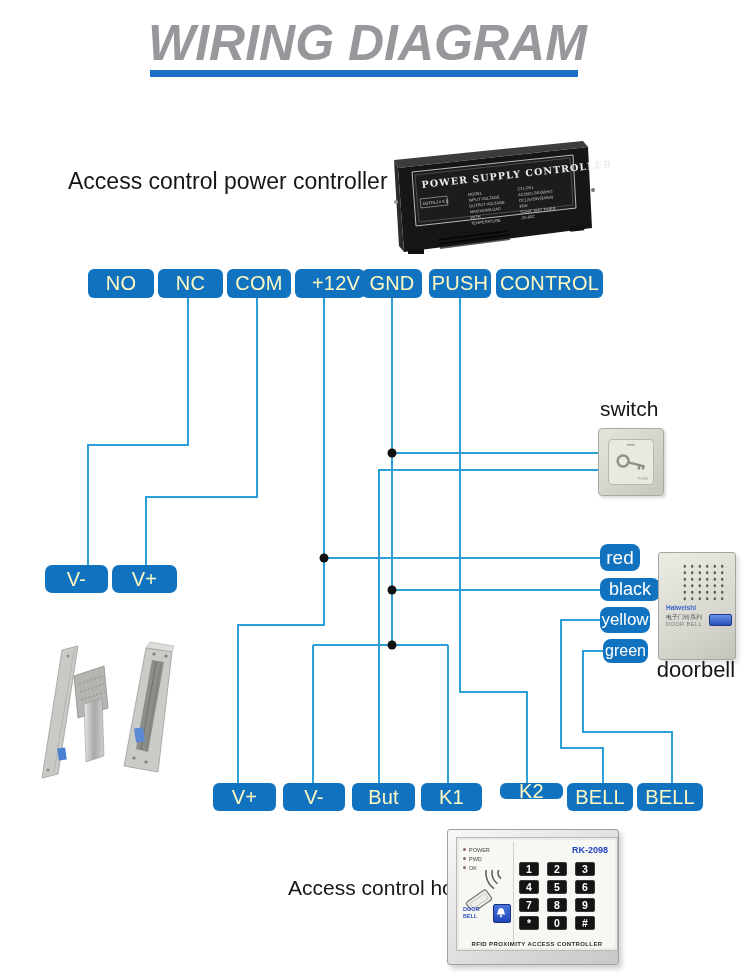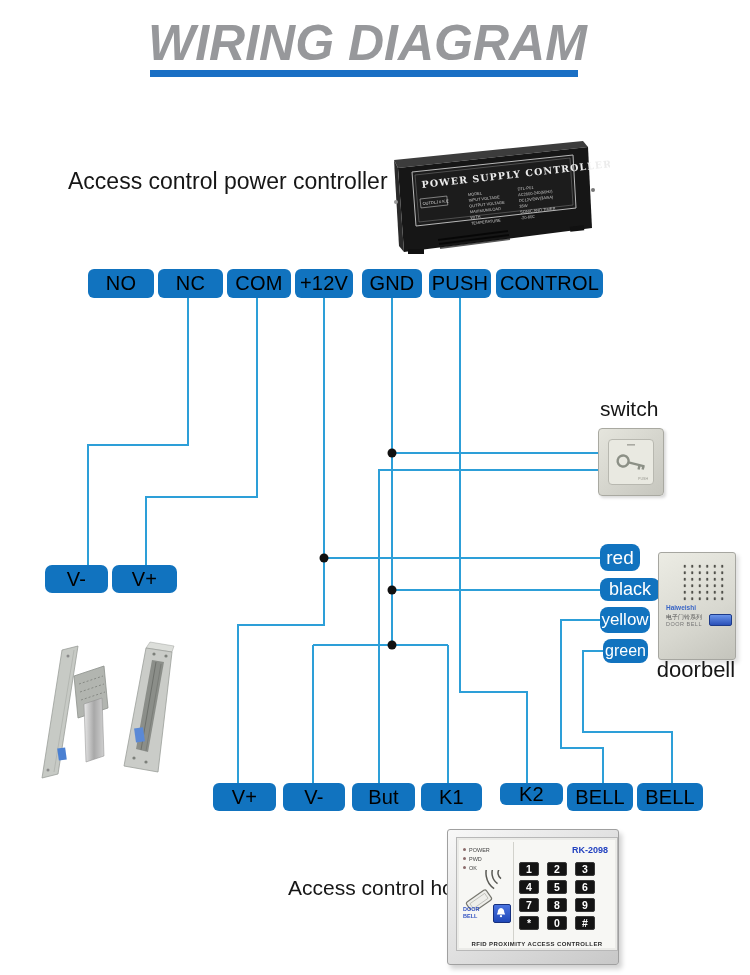--- a/index.html
+++ b/index.html
@@ -1,19 +1,19 @@
 <!DOCTYPE html>
 <html><head>
 <meta charset="utf-8">
 <style>
   html,body{margin:0;padding:0;background:#ffffff;}
   #canvas{position:relative;width:750px;height:975px;background:#ffffff;overflow:hidden;
           font-family:"Liberation Sans",sans-serif;}
   .abs{position:absolute;}
-  .term{position:absolute;background:#1173bf;color:#000000;border-radius:6px;
+  .term{position:absolute;background:#1173bf;color:#fef9c3;border-radius:6px;
         display:flex;align-items:center;justify-content:center;
         font-size:20px;font-weight:500;letter-spacing:.2px;}
   .term-sm{position:absolute;background:#1173bf;color:#fff;border-radius:8px;
         display:flex;align-items:center;justify-content:center;font-weight:500;}
   .cap{position:absolute;color:#161616;}
   .wires{position:absolute;left:0;top:0;pointer-events:none;}
   
   .switch-box{position:absolute;left:598px;top:428px;width:64px;height:66px;border-radius:4px;
       background:linear-gradient(135deg,#e5e5dd,#c6c6be);border:1px solid #a9a9a1;
       box-shadow:2px 2px 3px rgba(0,0,0,.15);}
@@ -103,21 +103,21 @@
     </g>
     <circle cx="16" cy="72" r="2" fill="#999999"></circle>
     <circle cx="213" cy="60" r="2" fill="#777777"></circle>
     <rect x="28" y="119" width="16" height="5" fill="#111111"></rect>
     <rect x="190" y="96" width="14" height="5" fill="#111111" transform="rotate(-6 197 98)"></rect>
   </svg>
 
   <div class="term" style="left:88px;top:269px;width:66px;height:29px;">NO</div>
   <div class="term" style="left:158px;top:269px;width:65px;height:29px;">NC</div>
   <div class="term" style="left:227px;top:269px;width:64px;height:29px;">COM</div>
-  <div class="term" style="left:295px;top:269px;width:58px;height:29px;">+12V</div>
+  <div class="term" style="left:295px;top:269px;width:58px;height:29px;padding-left:12px;">+12V</div>
   <div class="term" style="left:362px;top:269px;width:60px;height:29px;">GND</div>
   <div class="term" style="left:429px;top:269px;width:62px;height:29px;">PUSH</div>
   <div class="term" style="left:496px;top:269px;width:107px;height:29px;">CONTROL</div>
 
   <svg class="wires" width="750" height="975" viewBox="0 0 750 975">
     <g fill="none" stroke="#2d9fd8" stroke-width="2">
       <polyline points="188,298 188,445 88,445 88,566"></polyline>
       <polyline points="257,298 257,497 146,497 146,566"></polyline>
       <polyline points="324,298 324,625 238,625 238,784"></polyline>
       <polyline points="324,558 600,558"></polyline>
@@ -199,21 +199,21 @@
       <div class="b3">DOOR BELL</div>
     </div>
     <div class="bell-btn"></div>
   </div>
   <div class="cap" style="left:652px;top:657px;width:88px;text-align:center;font-size:22px;">doorbell</div>
 
   <div class="term" style="left:213px;top:783px;width:63px;height:28px;">V+</div>
   <div class="term" style="left:283px;top:783px;width:62px;height:28px;">V-</div>
   <div class="term" style="left:352px;top:783px;width:63px;height:28px;">But</div>
   <div class="term" style="left:421px;top:783px;width:61px;height:28px;">K1</div>
-  <div class="term" style="left:500px;top:783px;width:63px;height:22px;">K2</div>
+  <div class="term" style="left:500px;top:783px;width:63px;height:16px;">K2</div>
   <div class="term" style="left:567px;top:783px;width:66px;height:28px;">BELL</div>
   <div class="term" style="left:637px;top:783px;width:66px;height:28px;">BELL</div>
 
   <div class="cap" style="left:288px;top:876px;font-size:21px;">Access control host</div>
 
   <div class="host">
     <div class="host-panel">
       <div class="host-model">RK-2098</div>
       <div class="abs" style="left:6px;top:7px;">
         <div class="led-row">

